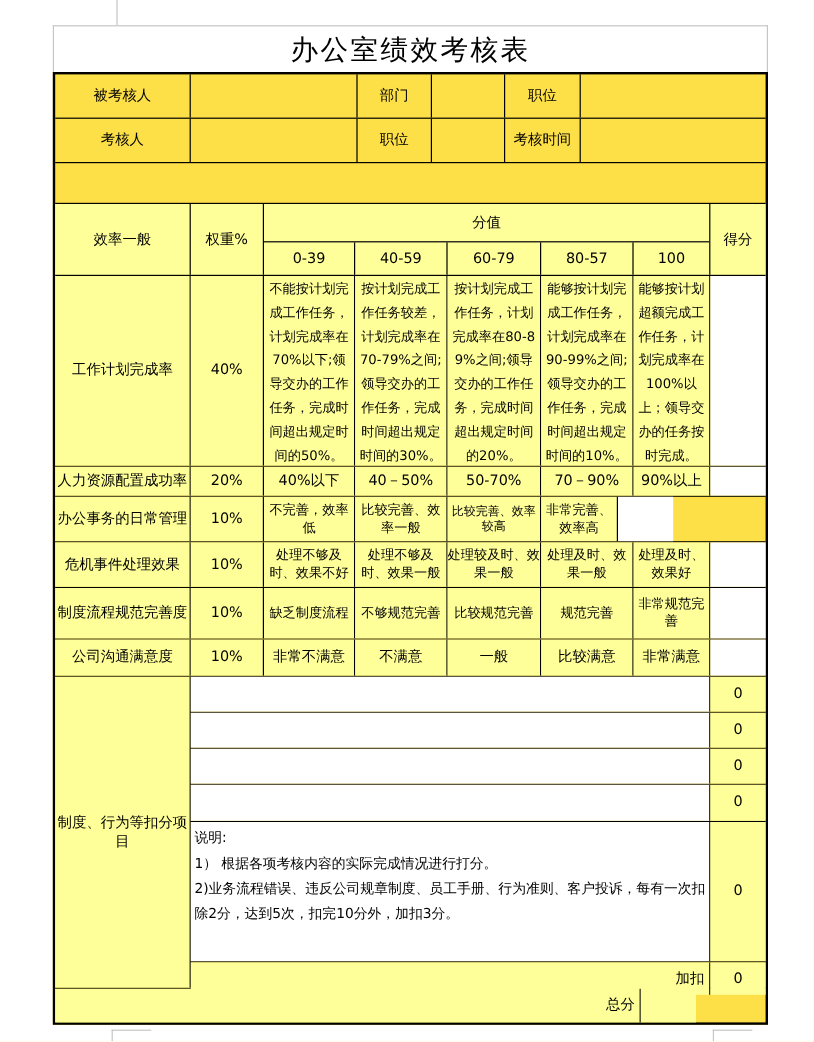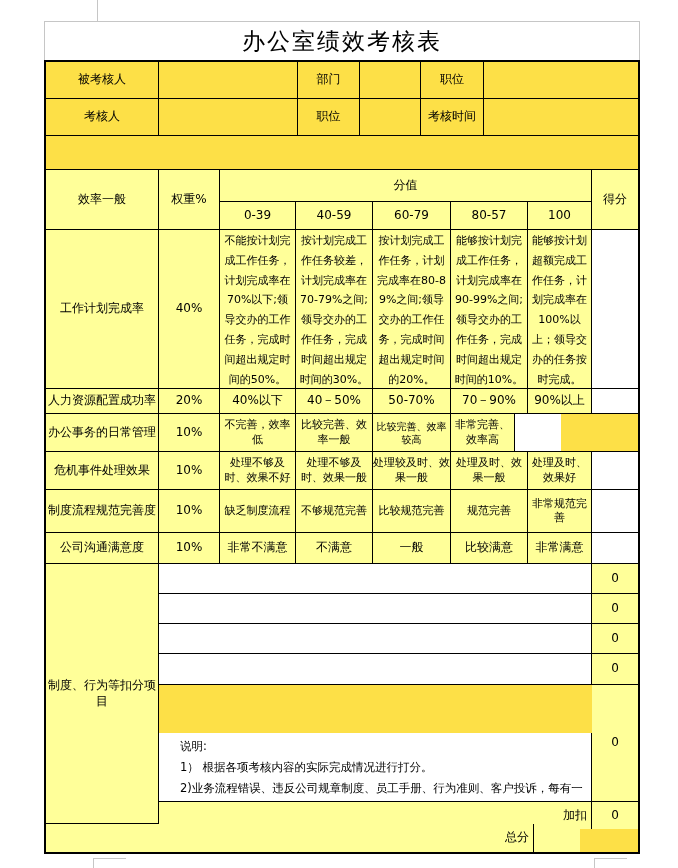--- a/index.html
+++ b/index.html
@@ -20,22 +20,22 @@
   .c{box-sizing:border-box;display:flex;align-items:center;justify-content:center;
      text-align:center;font-size:12px;line-height:1.3;overflow:hidden;}
   .br{border-right:1px solid #000;}
   .y{background:#FFFF99;}
   .w{background:#ffffff;}
   .small{font-size:11px;line-height:19.8px;align-items:flex-start;justify-content:flex-start;
          text-align:center;padding:1px 2px;word-break:break-all;}
   .colgroup{display:flex;flex-direction:column;box-sizing:border-box;}
   .subrow{display:flex;flex:1;}
   .right-label{justify-content:flex-end;text-align:right;padding-right:4px;}
-  .note-cell{box-sizing:border-box;font-size:11.5px;line-height:21px;padding:3px 3px 0 21px;
-             text-align:left;overflow:hidden;word-break:break-all;margin-top:48px;}
+  .note-cell{box-sizing:border-box;font-size:11.5px;line-height:21px;padding:3px 3px 0 3px;
+             text-align:left;overflow:hidden;word-break:break-all;}
 </style>
 </head>
 <body>
 
 <div class="screen">
 
   <div class="mark" style="left:97px;top:0;width:1px;height:21px;"></div>
   <div class="mark" style="left:93px;top:858px;width:33px;height:1px;"></div>
   <div class="mark" style="left:93px;top:858px;width:1px;height:10px;"></div>
   <div class="mark" style="left:594px;top:858px;width:33px;height:1px;"></div>

